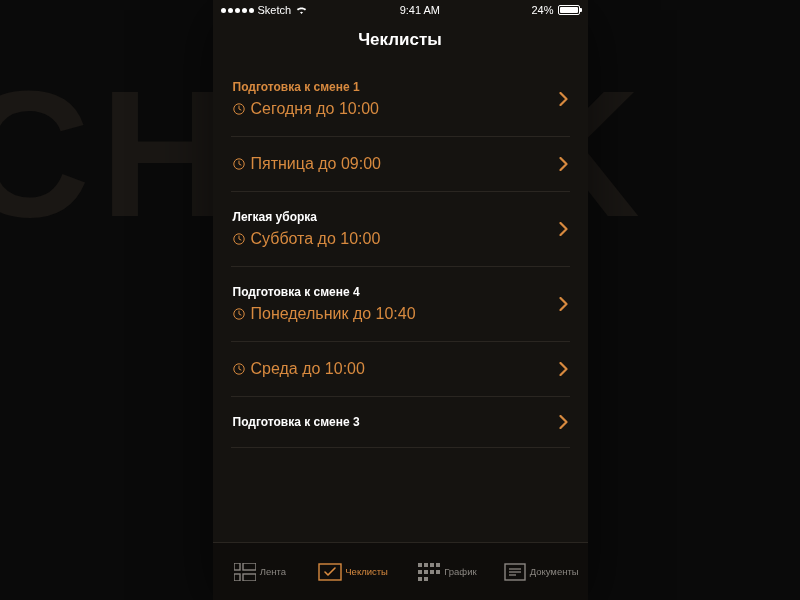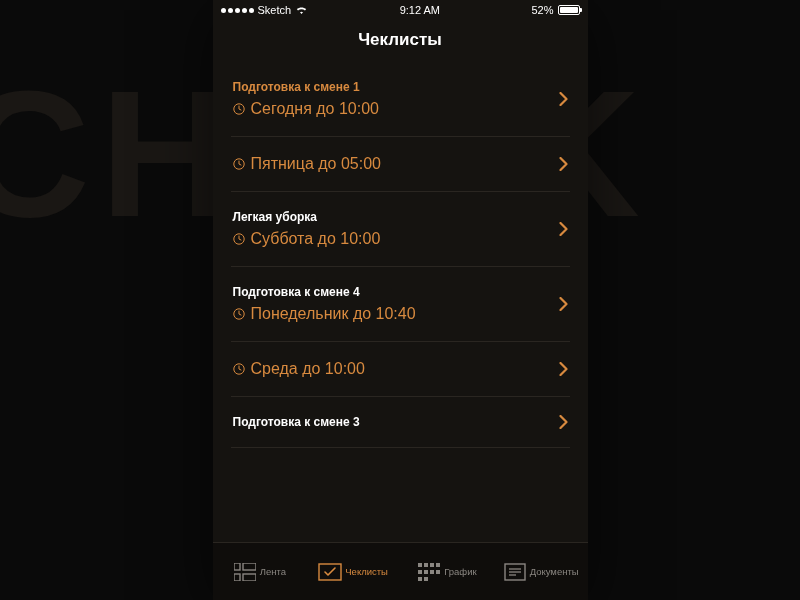--- a/index.html
+++ b/index.html
@@ -184,23 +184,23 @@
           <span></span>
           <span></span>
           <span></span>
           <span></span>
       </div>
       <span>Sketch</span>
       <svg width="13" height="10" viewBox="0 0 13 10">
         <path d="M6.5 9 L8 7.2 C7.1 6.5 5.9 6.5 5 7.2 Z M3 5.5 C5 3.8 8 3.8 10 5.5 L11.2 4.1 C8.5 1.8 4.5 1.8 1.8 4.1 Z" fill="#fff"></path>
       </svg>
     </div>
-    <span>9:12 AM</span>
+    <span>9:41 AM</span>
     <div class="status-right">
-      <span>52%</span>
+      <span>24%</span>
       <div class="battery">
           <div class="battery-fill"></div>
         </div>
     </div>
   </div>
 
   <div class="nav-title">Чеклисты</div>
 
   <div class="list" id="list">
       <div class="list-row">
@@ -218,21 +218,21 @@
           <path d="M1.5 1 L7.5 7 L1.5 13" stroke="#d88a3f" stroke-width="2.2" fill="none" stroke-linecap="round" stroke-linejoin="round"></path>
         </svg>
       </div>
       <div class="list-row">
         <div class="list-left">
           <div class="row-meta">
             <svg class="clock-icon" viewBox="0 0 12 12">
               <circle cx="6" cy="6" r="5.2" fill="none" stroke="#d88a3f" stroke-width="1"></circle>
               <path d="M6 3 L6 6 L8 7" stroke="#d88a3f" stroke-width="1" fill="none" stroke-linecap="round"></path>
             </svg>
-            <span>Пятница до 05:00</span>
+            <span>Пятница до 09:00</span>
           </div>
         </div>
         <svg class="chevron" width="9" height="14" viewBox="0 0 9 14">
           <path d="M1.5 1 L7.5 7 L1.5 13" stroke="#d88a3f" stroke-width="2.2" fill="none" stroke-linecap="round" stroke-linejoin="round"></path>
         </svg>
       </div>
       <div class="list-row">
         <div class="list-left">
           <div class="row-title">Легкая уборка</div>
           <div class="row-meta">

